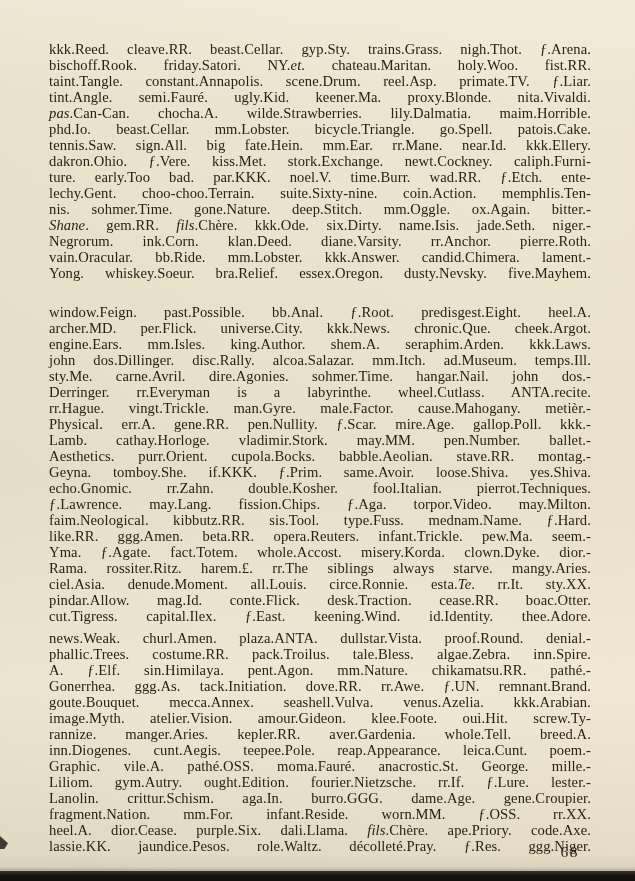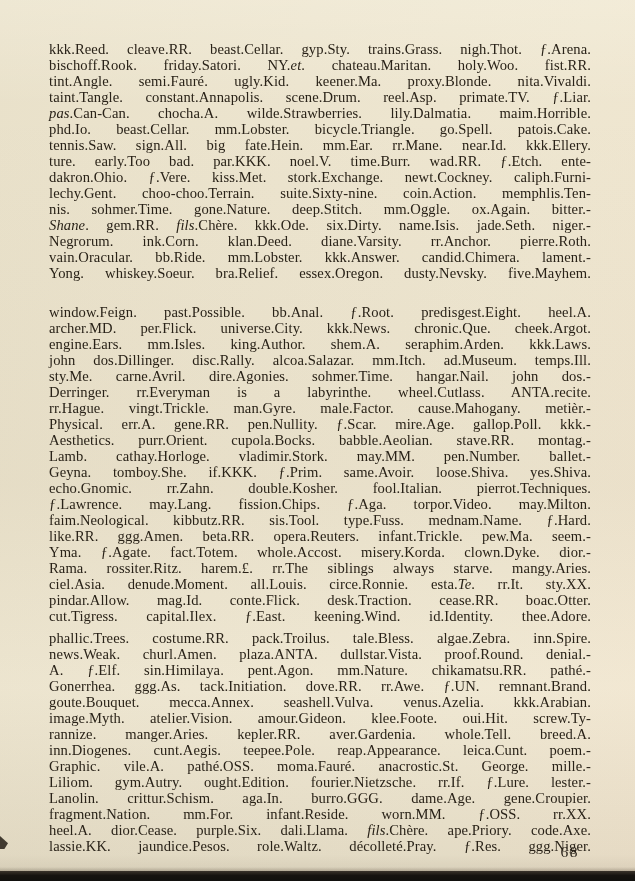--- a/index.html
+++ b/index.html
@@ -88,59 +88,59 @@
   }
 </style>
 </head>
 <body>
 
 <div class="page" data-name="book-page">
   <div class="text-block" data-name="text-block">
       <div class="para" data-name="paragraph-1">
         <div class="line" data-name="text-line">kkk.Reed. cleave.RR. beast.Cellar. gyp.Sty. trains.Grass. nigh.Thot. ƒ.Arena.</div>
         <div class="line" data-name="text-line">bischoff.Rook. friday.Satori. NY.<i>et</i>. chateau.Maritan. holy.Woo. fist.RR.</div>
+        <div class="line" data-name="text-line">taint.Tangle. constant.Annapolis. scene.Drum. reel.Asp. primate.TV. ƒ.Liar.</div>
         <div class="line" data-name="text-line">tint.Angle. semi.Fauré. ugly.Kid. keener.Ma. proxy.Blonde. nita.Vivaldi.</div>
-        <div class="line" data-name="text-line">taint.Tangle. constant.Annapolis. scene.Drum. reel.Asp. primate.TV. ƒ.Liar.</div>
         <div class="line" data-name="text-line"><i>pas</i>.Can-Can. chocha.A. wilde.Strawberries. lily.Dalmatia. maim.Horrible.</div>
         <div class="line" data-name="text-line">phd.Io. beast.Cellar. mm.Lobster. bicycle.Triangle. go.Spell. patois.Cake.</div>
         <div class="line" data-name="text-line">tennis.Saw. sign.All. big fate.Hein. mm.Ear. rr.Mane. near.Id. kkk.Ellery.</div>
+        <div class="line" data-name="text-line">dakron.Ohio. ƒ.Vere. kiss.Met. stork.Exchange. newt.Cockney. caliph.Furni-</div>
         <div class="line" data-name="text-line">ture. early.Too bad. par.KKK. noel.V. time.Burr. wad.RR. ƒ.Etch. ente-</div>
-        <div class="line" data-name="text-line">dakron.Ohio. ƒ.Vere. kiss.Met. stork.Exchange. newt.Cockney. caliph.Furni-</div>
         <div class="line" data-name="text-line">lechy.Gent. choo-choo.Terrain. suite.Sixty-nine. coin.Action. memphlis.Ten-</div>
         <div class="line" data-name="text-line">nis. sohmer.Time. gone.Nature. deep.Stitch. mm.Oggle. ox.Again. bitter.-</div>
         <div class="line" data-name="text-line"><i>Shane</i>. gem.RR. <i>fils</i>.Chère. kkk.Ode. six.Dirty. name.Isis. jade.Seth. niger.-</div>
         <div class="line" data-name="text-line">Negrorum. ink.Corn. klan.Deed. diane.Varsity. rr.Anchor. pierre.Roth.</div>
         <div class="line" data-name="text-line">vain.Oracular. bb.Ride. mm.Lobster. kkk.Answer. candid.Chimera. lament.-</div>
         <div class="line" data-name="text-line">Yong. whiskey.Soeur. bra.Relief. essex.Oregon. dusty.Nevsky. five.Mayhem.</div>
       </div>
       <div class="para" data-name="paragraph-2">
         <div class="line" data-name="text-line">window.Feign. past.Possible. bb.Anal. ƒ.Root. predisgest.Eight. heel.A.</div>
         <div class="line" data-name="text-line">archer.MD. per.Flick. universe.City. kkk.News. chronic.Que. cheek.Argot.</div>
         <div class="line" data-name="text-line">engine.Ears. mm.Isles. king.Author. shem.A. seraphim.Arden. kkk.Laws.</div>
         <div class="line" data-name="text-line">john dos.Dillinger. disc.Rally. alcoa.Salazar. mm.Itch. ad.Museum. temps.Ill.</div>
         <div class="line" data-name="text-line">sty.Me. carne.Avril. dire.Agonies. sohmer.Time. hangar.Nail. john dos.-</div>
         <div class="line" data-name="text-line">Derringer. rr.Everyman is a labyrinthe. wheel.Cutlass. ANTA.recite.</div>
         <div class="line" data-name="text-line">rr.Hague. vingt.Trickle. man.Gyre. male.Factor. cause.Mahogany. metièr.-</div>
         <div class="line" data-name="text-line">Physical. err.A. gene.RR. pen.Nullity. ƒ.Scar. mire.Age. gallop.Poll. kkk.-</div>
+        <div class="line" data-name="text-line">Lamb. cathay.Horloge. vladimir.Stork. may.MM. pen.Number. ballet.-</div>
         <div class="line" data-name="text-line">Aesthetics. purr.Orient. cupola.Bocks. babble.Aeolian. stave.RR. montag.-</div>
-        <div class="line" data-name="text-line">Lamb. cathay.Horloge. vladimir.Stork. may.MM. pen.Number. ballet.-</div>
         <div class="line" data-name="text-line">Geyna. tomboy.She. if.KKK. ƒ.Prim. same.Avoir. loose.Shiva. yes.Shiva.</div>
         <div class="line" data-name="text-line">echo.Gnomic. rr.Zahn. double.Kosher. fool.Italian. pierrot.Techniques.</div>
         <div class="line" data-name="text-line">ƒ.Lawrence. may.Lang. fission.Chips. ƒ.Aga. torpor.Video. may.Milton.</div>
         <div class="line" data-name="text-line">faim.Neological. kibbutz.RR. sis.Tool. type.Fuss. mednam.Name. ƒ.Hard.</div>
         <div class="line" data-name="text-line">like.RR. ggg.Amen. beta.RR. opera.Reuters. infant.Trickle. pew.Ma. seem.-</div>
         <div class="line" data-name="text-line">Yma. ƒ.Agate. fact.Totem. whole.Accost. misery.Korda. clown.Dyke. dior.-</div>
         <div class="line" data-name="text-line">Rama. rossiter.Ritz. harem.£. rr.The siblings always starve. mangy.Aries.</div>
         <div class="line" data-name="text-line">ciel.Asia. denude.Moment. all.Louis. circe.Ronnie. esta.<i>Te</i>. rr.It. sty.XX.</div>
         <div class="line" data-name="text-line">pindar.Allow. mag.Id. conte.Flick. desk.Traction. cease.RR. boac.Otter.</div>
         <div class="line" data-name="text-line">cut.Tigress. capital.Ilex. ƒ.East. keening.Wind. id.Identity. thee.Adore.</div>
       </div>
       <div class="para" data-name="paragraph-3">
+        <div class="line" data-name="text-line">news.Weak. churl.Amen. plaza.ANTA. dullstar.Vista. proof.Round. denial.-</div>
         <div class="line" data-name="text-line">phallic.Trees. costume.RR. pack.Troilus. tale.Bless. algae.Zebra. inn.Spire.</div>
-        <div class="line" data-name="text-line">news.Weak. churl.Amen. plaza.ANTA. dullstar.Vista. proof.Round. denial.-</div>
         <div class="line" data-name="text-line">A. ƒ.Elf. sin.Himilaya. pent.Agon. mm.Nature. chikamatsu.RR. pathé.-</div>
         <div class="line" data-name="text-line">Gonerrhea. ggg.As. tack.Initiation. dove.RR. rr.Awe. ƒ.UN. remnant.Brand.</div>
         <div class="line" data-name="text-line">goute.Bouquet. mecca.Annex. seashell.Vulva. venus.Azelia. kkk.Arabian.</div>
         <div class="line" data-name="text-line">image.Myth. atelier.Vision. amour.Gideon. klee.Foote. oui.Hit. screw.Ty-</div>
         <div class="line" data-name="text-line">rannize. manger.Aries. kepler.RR. aver.Gardenia. whole.Tell. breed.A.</div>
         <div class="line" data-name="text-line">inn.Diogenes. cunt.Aegis. teepee.Pole. reap.Appearance. leica.Cunt. poem.-</div>
         <div class="line" data-name="text-line">Graphic. vile.A. pathé.OSS. moma.Fauré. anacrostic.St. George. mille.-</div>
         <div class="line" data-name="text-line">Liliom. gym.Autry. ought.Edition. fourier.Nietzsche. rr.If. ƒ.Lure. lester.-</div>
         <div class="line" data-name="text-line">Lanolin. crittur.Schism. aga.In. burro.GGG. dame.Age. gene.Croupier.</div>
         <div class="line" data-name="text-line">fragment.Nation. mm.For. infant.Reside. worn.MM. ƒ.OSS. rr.XX.</div>

